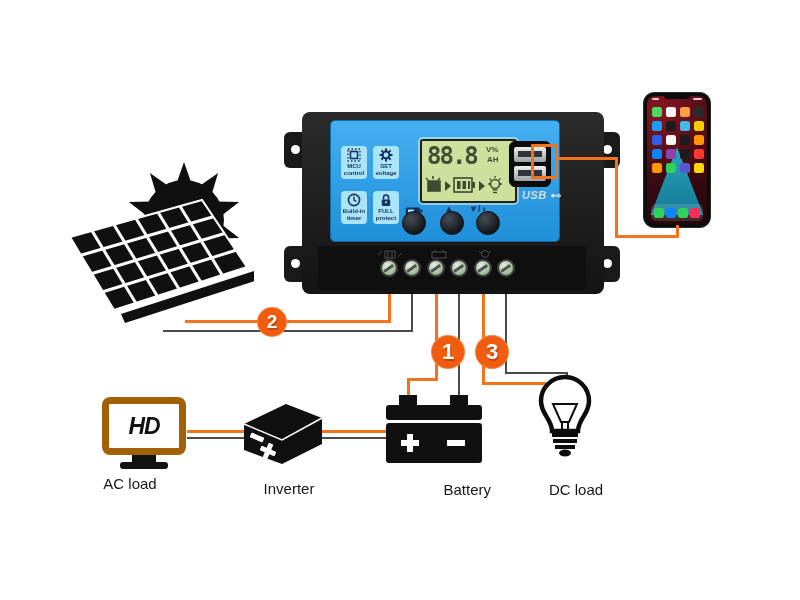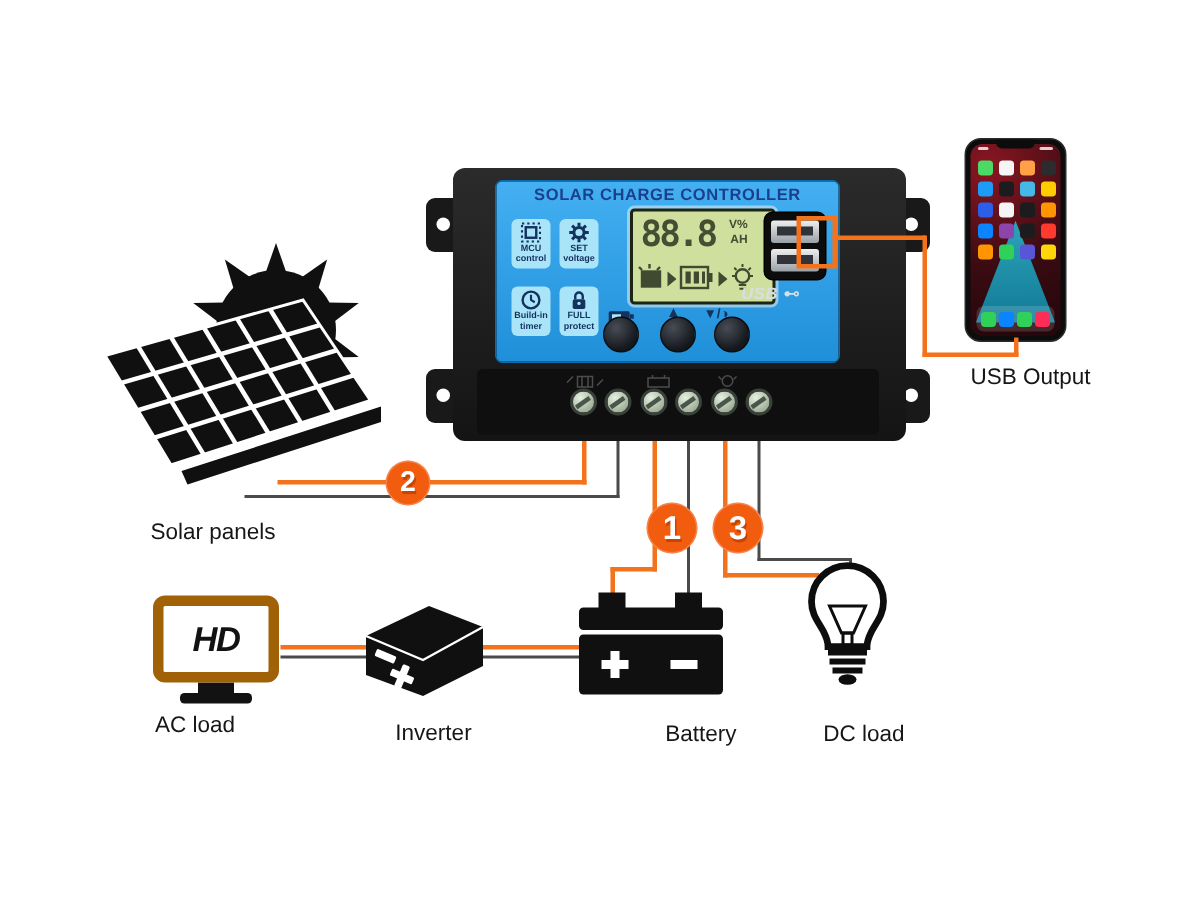--- a/index.html
+++ b/index.html
@@ -33,21 +33,21 @@
               font-weight:bold;font-size:24px;color:#454d33;letter-spacing:-2px;}
   #lcd-units{position:absolute;left:64px;top:4px;font-size:8px;font-weight:bold;color:#454d33;line-height:1.2;}
   .btn{position:absolute;width:22px;height:22px;border-radius:50%;
        background:radial-gradient(circle at 35% 30%,#474d55,#14171c 70%);border:1px solid #0b0d10;}
   .bsym{position:absolute;color:#14325e;font-weight:bold;}
   #usb-ports{position:absolute;left:178px;top:20px;width:42px;height:46px;background:#0c0c0c;
              border-radius:6px;border:1px solid #000;padding-top:5px;box-sizing:border-box;}
   .usb-port{width:32px;height:15px;margin:0 auto 4px auto;background:linear-gradient(180deg,#efefef,#98a0a6);
             border-radius:2px;position:relative;}
   .usb-port::after{content:"";position:absolute;left:4px;top:4px;width:24px;height:6px;background:#30343a;}
-  #usb-label{position:absolute;left:160px;top:68px;width:46px;text-align:center;color:#d9dee3;
+  #usb-label{position:absolute;left:188px;top:68px;width:46px;text-align:center;color:#d9dee3;
              font-style:italic;font-weight:bold;font-size:11px;letter-spacing:.5px;}
   #terms{position:absolute;left:318px;top:246px;width:268px;height:44px;background:#0f0f0f;border-radius:4px;z-index:4;}
   .screw{position:absolute;top:13px;width:18px;height:18px;border-radius:50%;
          background:radial-gradient(circle at 35% 30%,#e6efe0,#87987f);border:2px solid #39413a;box-sizing:border-box;}
   .screw::after{content:"";position:absolute;left:1px;top:5.5px;width:11px;height:2.5px;background:#4a564a;
                 transform:rotate(-35deg);}
   .tmark{position:absolute;top:3px;opacity:.5;}
   
   #phone{left:643px;top:92px;width:66px;height:134px;background:#0c0c0c;border-radius:11px;
          border:1px solid #2c2c2c;z-index:5;}
@@ -151,21 +151,20 @@
     </div>
   <div class="ear" style="left:596px;top:132px;">
       <div class="hole"></div>
     </div>
   <div class="ear" style="left:596px;top:246px;">
       <div class="hole"></div>
     </div>
 
   <div id="ctl-body" class="abs">
     <div id="ctl-face">
-      <div id="ctl-title">SOLAR CHARGE CONTROLLER</div>
 
       <div class="feat" style="left:10px;top:25px;">
         <svg width="14" height="14" viewBox="0 0 14 14">
           <rect x="1" y="1" width="12" height="12" fill="none" stroke="#14325e" stroke-width="1.4" stroke-dasharray="1.5 2"></rect>
           <rect x="3.5" y="3.5" width="7" height="7" fill="none" stroke="#14325e" stroke-width="1.6"></rect>
         </svg>
         <div class="flabel">MCU control</div>
       </div>
       <div class="feat" style="left:42px;top:25px;">
         <svg width="14" height="14" viewBox="0 0 14 14">
@@ -352,19 +351,17 @@
   <svg class="abs" style="left:536px;top:374px;z-index:3;" width="58" height="92" viewBox="0 0 58 92">
     <path d="M29,3 a24,24 0 0 1 24,24 c0,9 -5,14 -8,20 c-2,4 -3,7 -3,10 l-26,0 c0,-3 -1,-6 -3,-10 c-3,-6 -8,-11 -8,-20 a24,24 0 0 1 24,-24 z" fill="#fff" stroke="#0d0d0d" stroke-width="4.5"></path>
     <polygon points="17,30 41,30 33,48 25,48" fill="none" stroke="#0d0d0d" stroke-width="2"></polygon>
     <rect x="26" y="48" width="6" height="8" fill="none" stroke="#0d0d0d" stroke-width="2"></rect>
     <rect x="16" y="59" width="26" height="4" fill="#0d0d0d"></rect>
     <rect x="17" y="65" width="24" height="4" fill="#0d0d0d"></rect>
     <rect x="19" y="71" width="20" height="4" fill="#0d0d0d"></rect>
     <ellipse cx="29" cy="79" rx="6" ry="3.5" fill="#0d0d0d"></ellipse>
   </svg>
 
-  <div class="lbl" style="left:62px;top:346px;width:160px;">Solar panels</div>
-  <div class="lbl" style="left:627px;top:243px;width:120px;">USB Output</div>
   <div class="lbl" style="left:80px;top:475px;width:100px;">AC load</div>
   <div class="lbl" style="left:239px;top:480px;width:100px;">Inverter</div>
   <div class="lbl" style="left:391px;top:481px;width:100px;text-align:right;">Battery</div>
   <div class="lbl" style="left:526px;top:481px;width:100px;">DC load</div>
 </div>
 
 </body></html>

